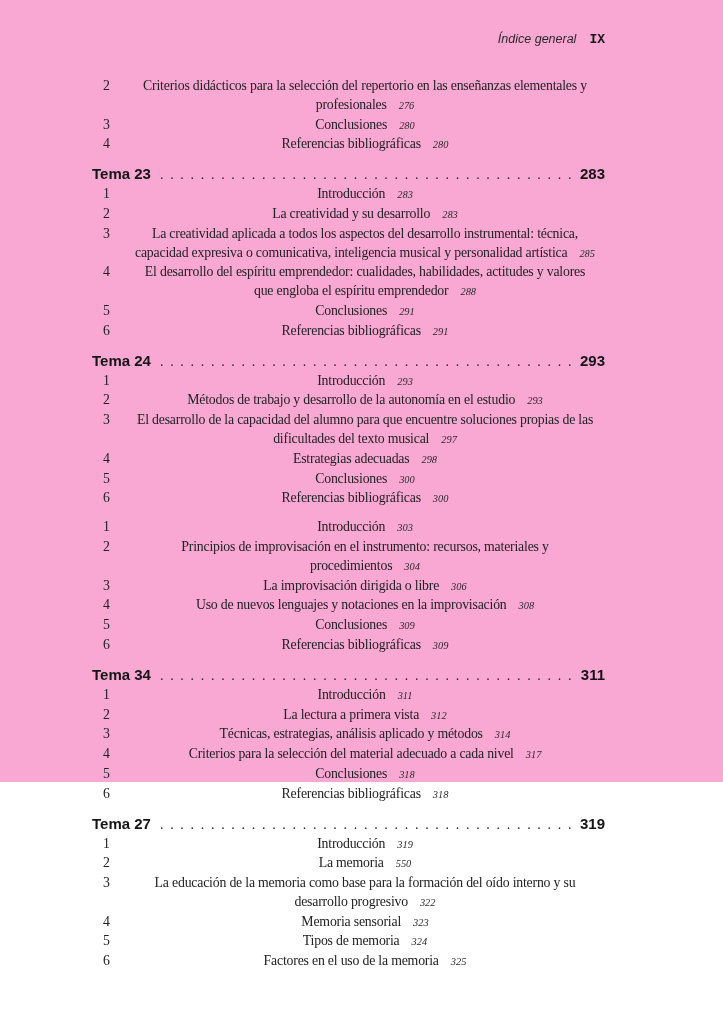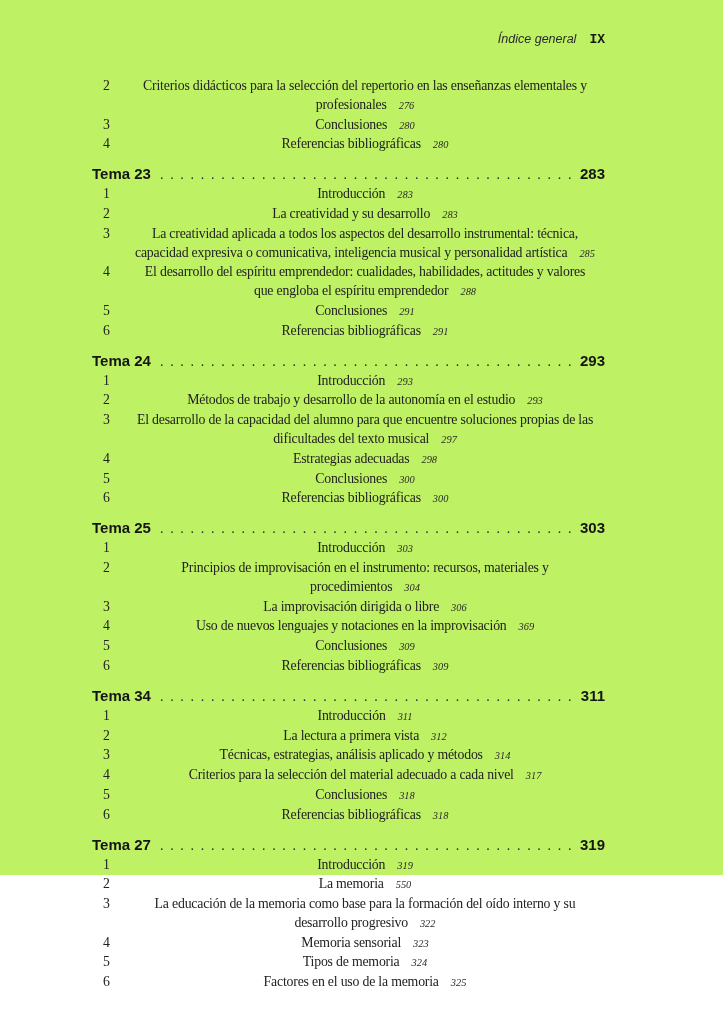--- a/index.html
+++ b/index.html
@@ -5,22 +5,22 @@
   html, body { margin: 0; padding: 0; }
   body {
     width: 723px; height: 1024px;
     background: #ffffff;
     color: #222222;
     font-family: "Liberation Serif", serif;
     overflow: hidden;
   }
   .page {
     position: relative;
-    width: 723px; height: 875px;
-    background: #bef264;
+    width: 723px; height: 782px;
+    background: #f9a8d4;
   }
   
   .page-header {
     display: flex;
     justify-content: flex-end;
     align-items: baseline;
     padding: 31px 118px 0 0;
     gap: 13px;
     line-height: 16px;
   }
@@ -202,45 +202,40 @@
   </div>
 
   <div class="entry">
     <span class="num">6</span>
     <span class="txt"><span class="lab">Referencias bibliográficas</span><span class="pnum">300</span></span>
   </div>
 </div>
   </div>
 
   <div class="section">
-    <div class="sec-head">
-      <span class="sec-title">Tema 25</span>
-      <span class="leader"></span>
-      <span class="sec-page">303</span>
-    </div>
     <div class="entries">
   <div class="entry">
     <span class="num">1</span>
     <span class="txt"><span class="lab">Introducción</span><span class="pnum">303</span></span>
   </div>
 
   <div class="entry">
     <span class="num">2</span>
     <span class="txt"><span class="lab">Principios de improvisación en el instrumento: recursos, materiales y
 procedimientos</span><span class="pnum">304</span></span>
   </div>
 
   <div class="entry">
     <span class="num">3</span>
     <span class="txt"><span class="lab">La improvisación dirigida o libre</span><span class="pnum">306</span></span>
   </div>
 
   <div class="entry">
     <span class="num">4</span>
-    <span class="txt"><span class="lab">Uso de nuevos lenguajes y notaciones en la improvisación</span><span class="pnum">369</span></span>
+    <span class="txt"><span class="lab">Uso de nuevos lenguajes y notaciones en la improvisación</span><span class="pnum">308</span></span>
   </div>
 
   <div class="entry">
     <span class="num">5</span>
     <span class="txt"><span class="lab">Conclusiones</span><span class="pnum">309</span></span>
   </div>
 
   <div class="entry">
     <span class="num">6</span>
     <span class="txt"><span class="lab">Referencias bibliográficas</span><span class="pnum">309</span></span>

